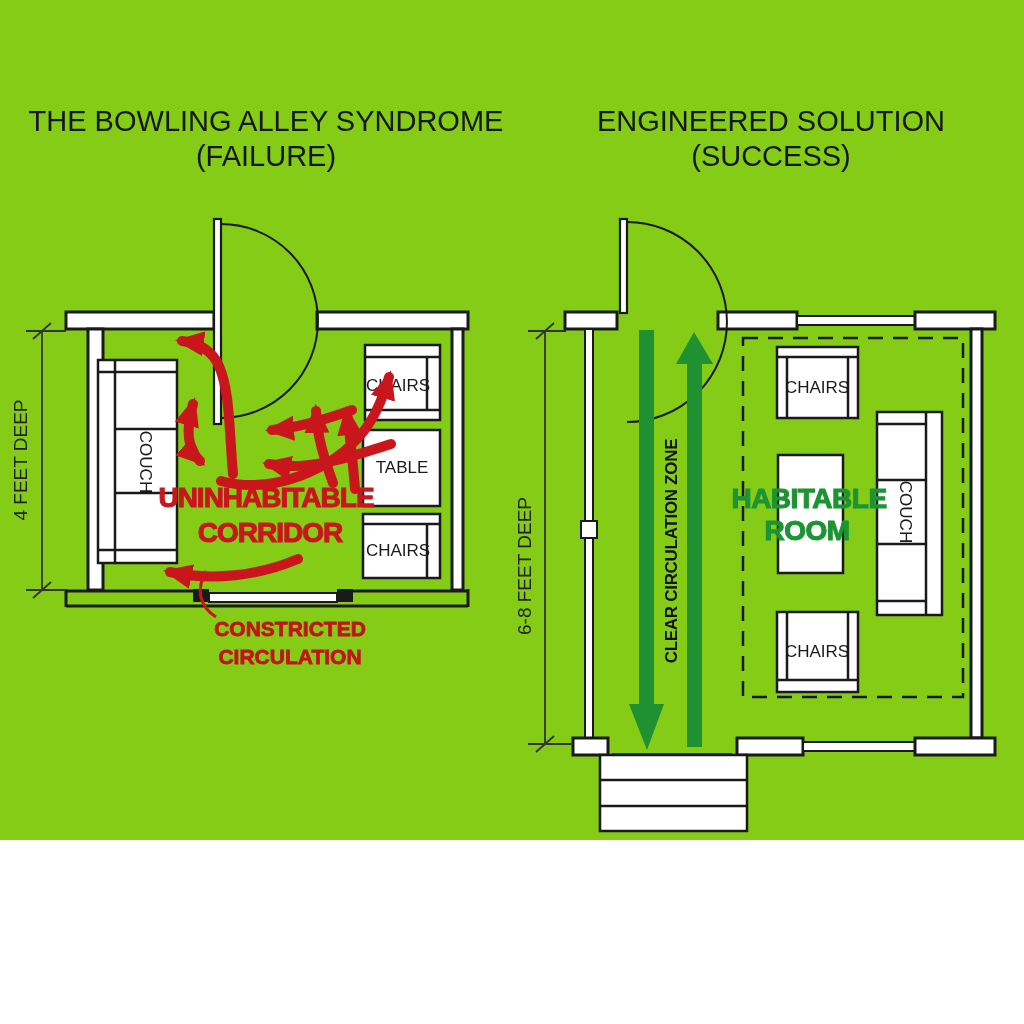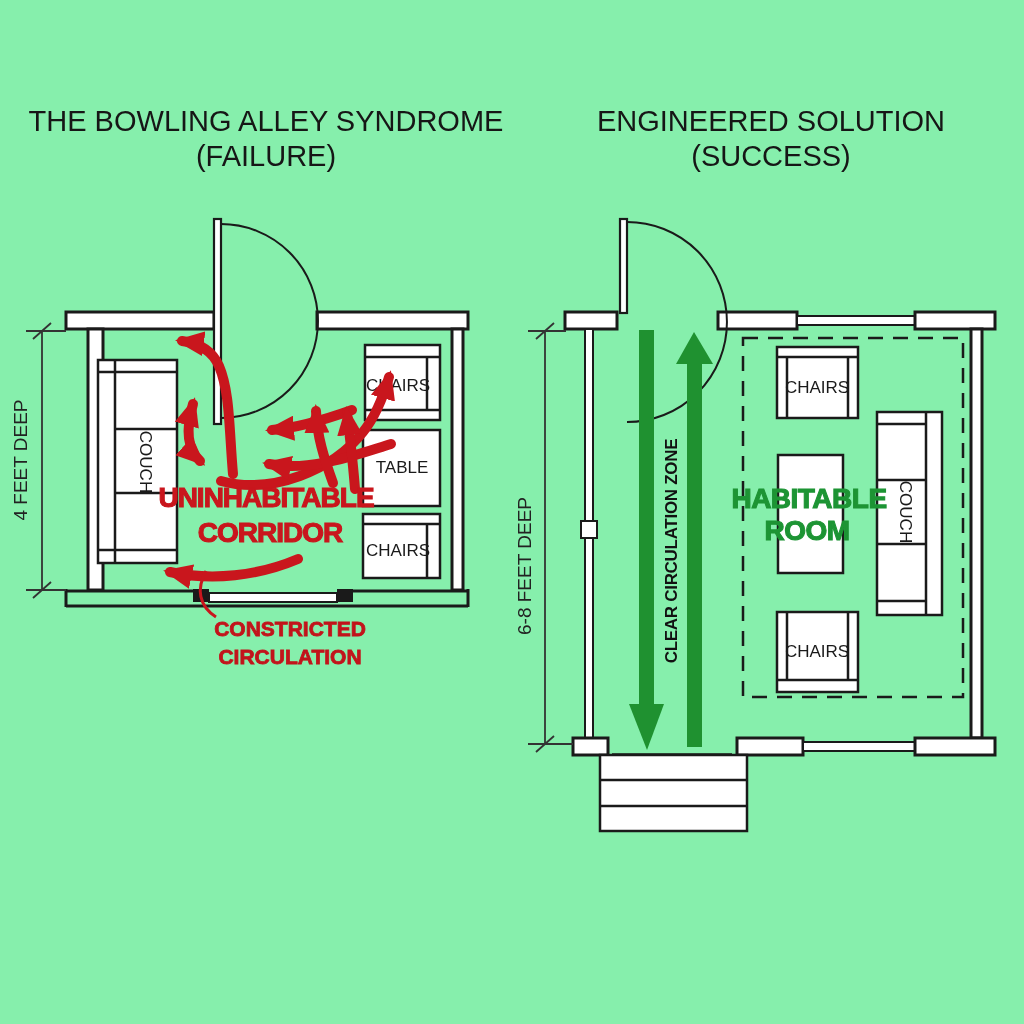--- a/index.html
+++ b/index.html
@@ -1,16 +1,16 @@
 <!DOCTYPE html>
 <html><head>
 <meta charset="utf-8">
 <style>
   html,body{margin:0;padding:0;background:#ffffff;}
-  #stage{position:relative;width:1024px;height:1024px;background:#86efac;overflow:hidden;
+  #stage{position:relative;width:1024px;height:840px;background:#84cc16;overflow:hidden;
          font-family:"Liberation Sans", sans-serif;}
   svg text{font-family:"Liberation Sans", sans-serif;}
   .title{font-size:29px;fill:#161616;}
   .furn{font-size:17px;fill:#1a1a1a;}
   .dim{font-size:19px;fill:#222;}
   .bigred{font-size:28px;font-weight:700;fill:#c9161d;stroke:#c9161d;stroke-width:1.1;letter-spacing:-1px;}
   .medred{font-size:21px;font-weight:700;fill:#c2141b;stroke:#c2141b;stroke-width:0.8;}
   .biggreen{font-size:28px;font-weight:700;fill:#1d9434;stroke:#1d9434;stroke-width:1.1;letter-spacing:-0.5px;}
   .zonetext{font-size:17px;font-weight:700;fill:#111;letter-spacing:-0.3px;}
   .wall{fill:#ffffff;stroke:#1a1a1a;stroke-width:3;}

